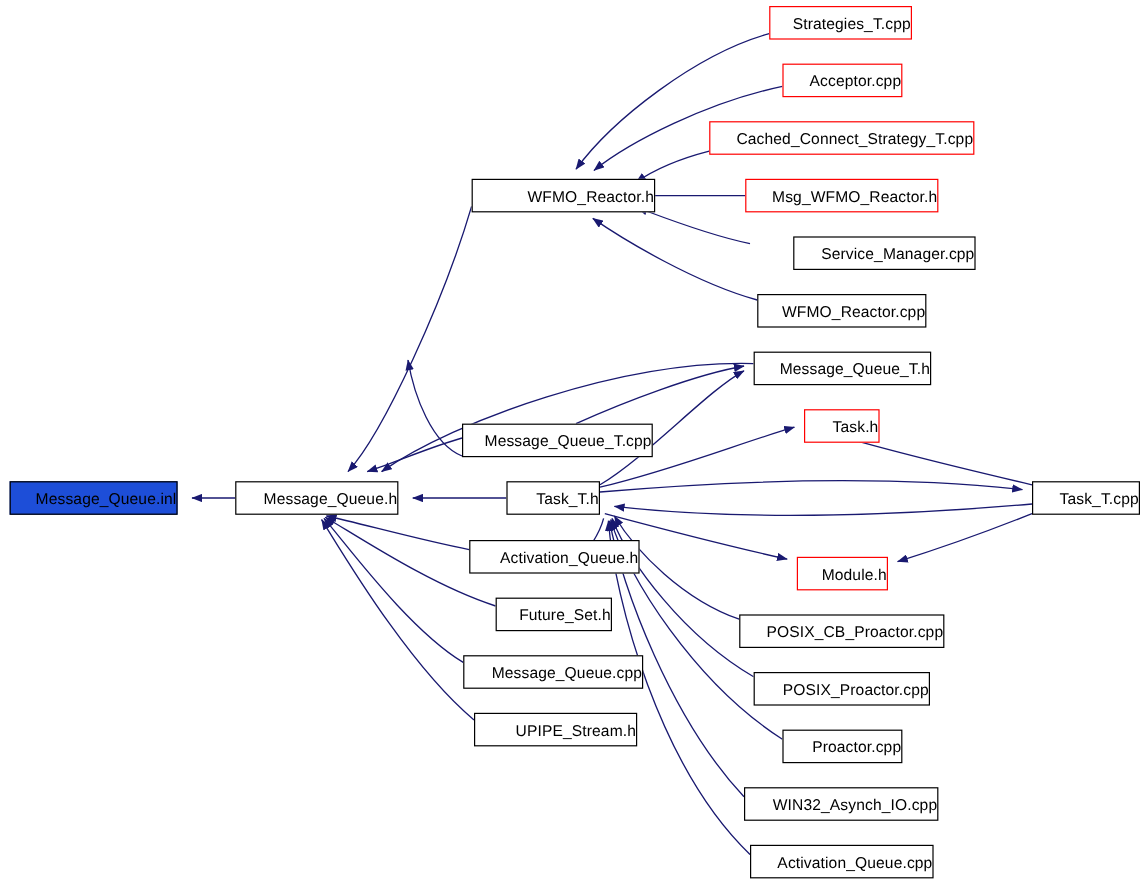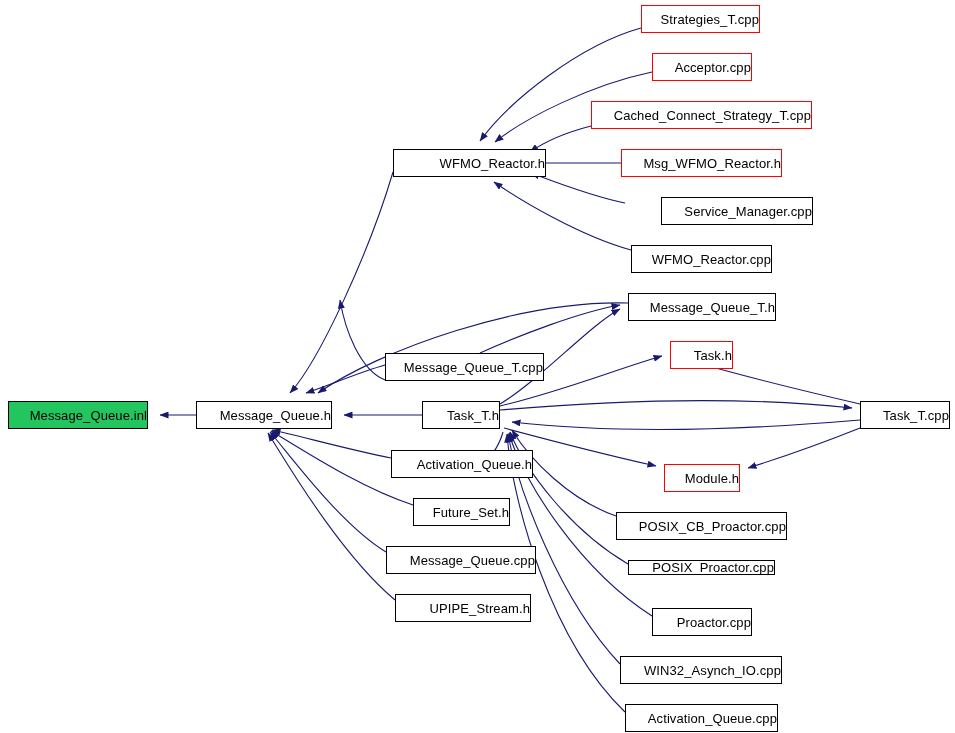--- a/index.html
+++ b/index.html
@@ -43,21 +43,21 @@
     line-height: 1;
     color: #000000;
     white-space: nowrap;
     letter-spacing: 0.1px;
     cursor: pointer;
   }
   .node.red {
     border-color: #ff0000;
   }
   .node.current {
-    background: #22c55e;
+    background: #1d4ed8;
     border-color: #000000;
   }
   .node-label {
     pointer-events: none;
   }
 </style>
 </head>
 <body>
 
 <div id="graph-root" style="background: rgb(255, 255, 255);">
@@ -151,21 +151,21 @@
       </div>
       <div class="node" style="left: 413px; top: 498px; width: 97px; height: 28px;">
         <span class="node-label">Future_Set.h</span>
       </div>
       <div class="node" style="left: 616px; top: 512px; width: 171px; height: 28px;">
         <span class="node-label">POSIX_CB_Proactor.cpp</span>
       </div>
       <div class="node" style="left: 386px; top: 546px; width: 150px; height: 28px;">
         <span class="node-label">Message_Queue.cpp</span>
       </div>
-      <div class="node" style="left: 628px; top: 560px; width: 147px; height: 15px;">
+      <div class="node" style="left: 628px; top: 560px; width: 147px; height: 28px;">
         <span class="node-label">POSIX_Proactor.cpp</span>
       </div>
       <div class="node" style="left: 395px; top: 594px; width: 136px; height: 28px;">
         <span class="node-label">UPIPE_Stream.h</span>
       </div>
       <div class="node" style="left: 652px; top: 608px; width: 100px; height: 28px;">
         <span class="node-label">Proactor.cpp</span>
       </div>
       <div class="node" style="left: 620px; top: 656px; width: 162px; height: 28px; padding-left: 47px;">
         <span class="node-label">WIN32_Asynch_IO.cpp</span>

